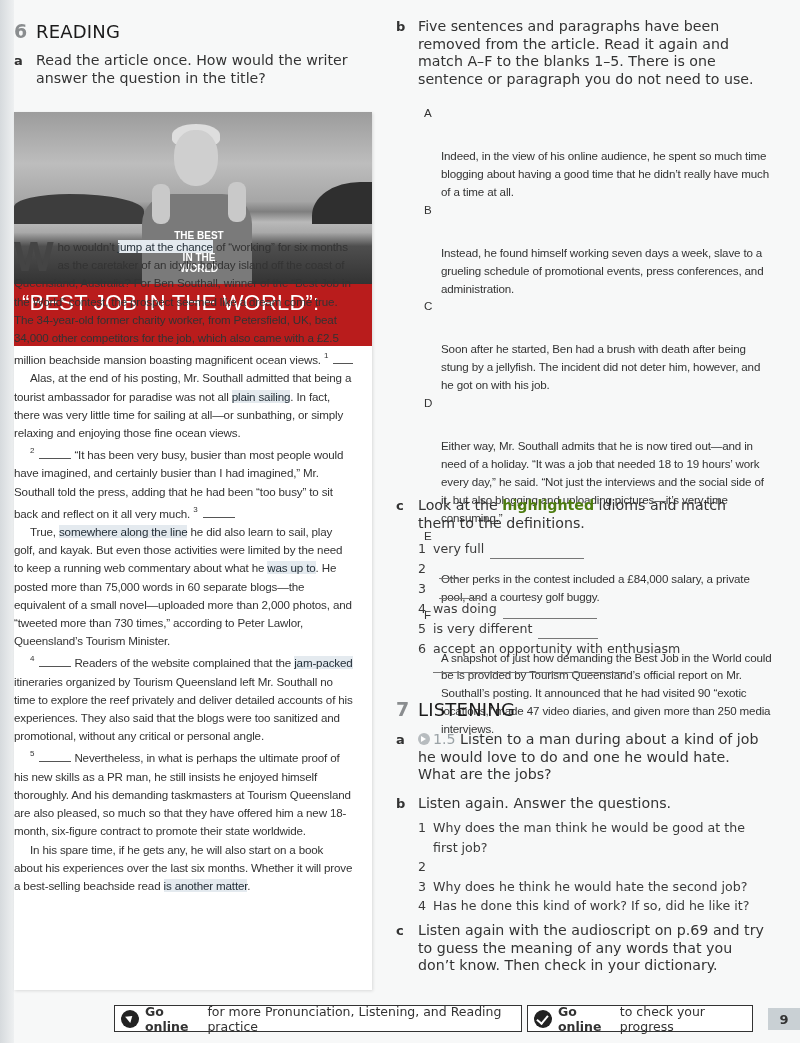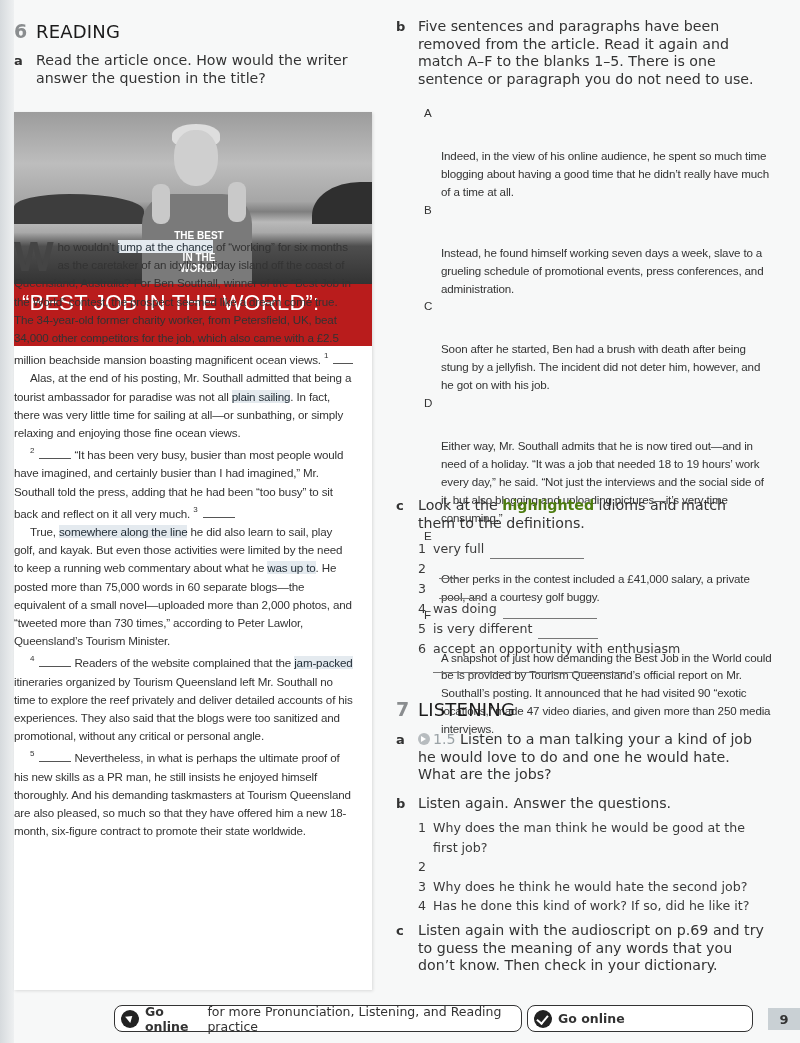--- a/index.html
+++ b/index.html
@@ -102,21 +102,21 @@
     .audio-icon::after {
       content: ""; position: absolute; left: 3px; top: 3px;
       border-left: 5px solid #fff; border-top: 3px solid transparent; border-bottom: 3px solid transparent;
     }
     .track { color: #9aa2a6; }
     .hl-word { font-weight: bold; color: #4d7c0f; }
 
     
     .footer-btn {
       position: absolute; top: 1005px; height: 27px;
-      border: 1.5px solid #333; border-radius: 8px;
+      border: 1.5px solid #333; border-radius: 0;
       display: flex; align-items: center; padding: 0 8px 0 6px;
       font-size: 12.5px; color: #333; background: #fff;
     }
     .footer-btn .ico {
       width: 18px; height: 18px; border-radius: 50%; background: #222; margin-right: 6px;
       position: relative; flex: none;
     }
     .ico-cursor::after {
       content: ""; position: absolute; left: 6px; top: 4px;
       border-left: 6px solid #fff; border-top: 4px solid transparent; border-bottom: 4px solid transparent;
@@ -179,20 +179,23 @@
   </p>
   <p>
     <span>True, </span><span class="hl">somewhere along the line</span><span> he did also learn to sail, play golf, and kayak. But even those activities were limited by the need to keep a running web commentary about what he </span><span class="hl">was up to</span><span>. He posted more than 75,000 words in 60 separate blogs—the equivalent of a small novel—uploaded more than 2,000 photos, and “tweeted more than 730 times,” according to Peter Lawlor, Queensland’s Tourism Minister.</span>
   </p>
   <p>
     <sup class="n">4</sup><span class="gap"></span><span> Readers of the website complained that the </span><span class="hl">jam-packed</span><span> itineraries organized by Tourism Queensland left Mr. Southall no time to explore the reef privately and deliver detailed accounts of his experiences. They also said that the blogs were too sanitized and promotional, without any critical or personal angle.</span>
   </p>
   <p>
     <sup class="n">5</sup><span class="gap"></span><span> Nevertheless, in what is perhaps the ultimate proof of his new skills as a PR man, he still insists he enjoyed himself thoroughly. And his demanding taskmasters at Tourism Queensland are also pleased, so much so that they have offered him a new 18-month, six-figure contract to promote their state worldwide.</span>
   </p>
+  <p>
+    <span>In his spare time, if he gets any, he will also start on a book about his experiences over the last six months. Whether it will prove a best-selling beachside read </span><span class="hl">is another matter</span><span>.</span>
+  </p>
 </div>
 
 <div class="task" style="left:396px; top:18px; width:370px;">
   <span class="task-letter">b</span>
   <span class="task-text">Five sentences and paragraphs have been removed from the article. Read it again and match A–F to the blanks 1–5. There is one sentence or paragraph you do not need to use.</span>
 </div>
 
 <div class="options">
   <div class="option">
       <span class="option-letter">A</span>
@@ -205,21 +208,21 @@
   <div class="option">
       <span class="option-letter">C</span>
       <span class="option-text">Soon after he started, Ben had a brush with death after being stung by a jellyfish. The incident did not deter him, however, and he got on with his job.</span>
     </div>
   <div class="option">
       <span class="option-letter">D</span>
       <span class="option-text">Either way, Mr. Southall admits that he is now tired out—and in need of a holiday. “It was a job that needed 18 to 19 hours’ work every day,” he said. “Not just the interviews and the social side of it, but also blogging and uploading pictures—it’s very time consuming.”</span>
     </div>
   <div class="option">
       <span class="option-letter">E</span>
-      <span class="option-text">Other perks in the contest included a £41,000 salary, a private pool, and a courtesy golf buggy.</span>
+      <span class="option-text">Other perks in the contest included a £84,000 salary, a private pool, and a courtesy golf buggy.</span>
     </div>
   <div class="option">
       <span class="option-letter">F</span>
       <span class="option-text">A snapshot of just how demanding the Best Job in the World could be is provided by Tourism Queensland’s official report on Mr. Southall’s posting. It announced that he had visited 90 “exotic locations,” made 47 video diaries, and given more than 250 media interviews.</span>
     </div>
 </div>
 
 <div class="task" style="left:396px; top:497px; width:370px;">
   <span class="task-letter">c</span>
   <span class="task-text"><span>Look at the </span><span class="hl-word">highlighted</span><span> idioms and match them to the definitions.</span></span>
@@ -256,21 +259,21 @@
   <div style="padding-left:15px; height:18px;"><span class="def-blank" style="width:193px; margin-left:0;"></span></div>
 </div>
 
 <div class="section-head" style="left:396px; top:698px;">
   <span class="section-num">7</span>
   <span class="section-title">LISTENING</span>
 </div>
 
 <div class="task" style="left:396px; top:731px; width:370px;">
   <span class="task-letter">a</span>
-  <span class="task-text"><span class="audio-icon"></span><span class="track">1.5</span><span> Listen to a man talking your a kind of job he would love to do and one he would hate. What are the jobs?</span></span>
+  <span class="task-text"><span class="audio-icon"></span><span class="track">1.5</span><span> Listen to a man during about a kind of job he would love to do and one he would hate. What are the jobs?</span></span>
 </div>
 
 <div class="task" style="left:396px; top:795px; width:370px;">
   <span class="task-letter">b</span>
   <span class="task-text">Listen again. Answer the questions.</span>
 </div>
 
 <div class="questions">
   <div class="q-item">
       <span class="q-num">1</span>
@@ -295,14 +298,15 @@
 </div>
 
 <div class="footer-btn" style="left:114px; width:408px;">
   <span class="ico ico-cursor"></span>
   <b>Go online</b>
   <span>for more Pronunciation, Listening, and Reading practice</span>
 </div>
 <div class="footer-btn" style="left:527px; width:226px;">
   <span class="ico ico-check"></span>
   <b>Go online</b>
+  <span>to check your progress</span>
 </div>
 <div class="page-num">9</div>
 
 </body></html>

